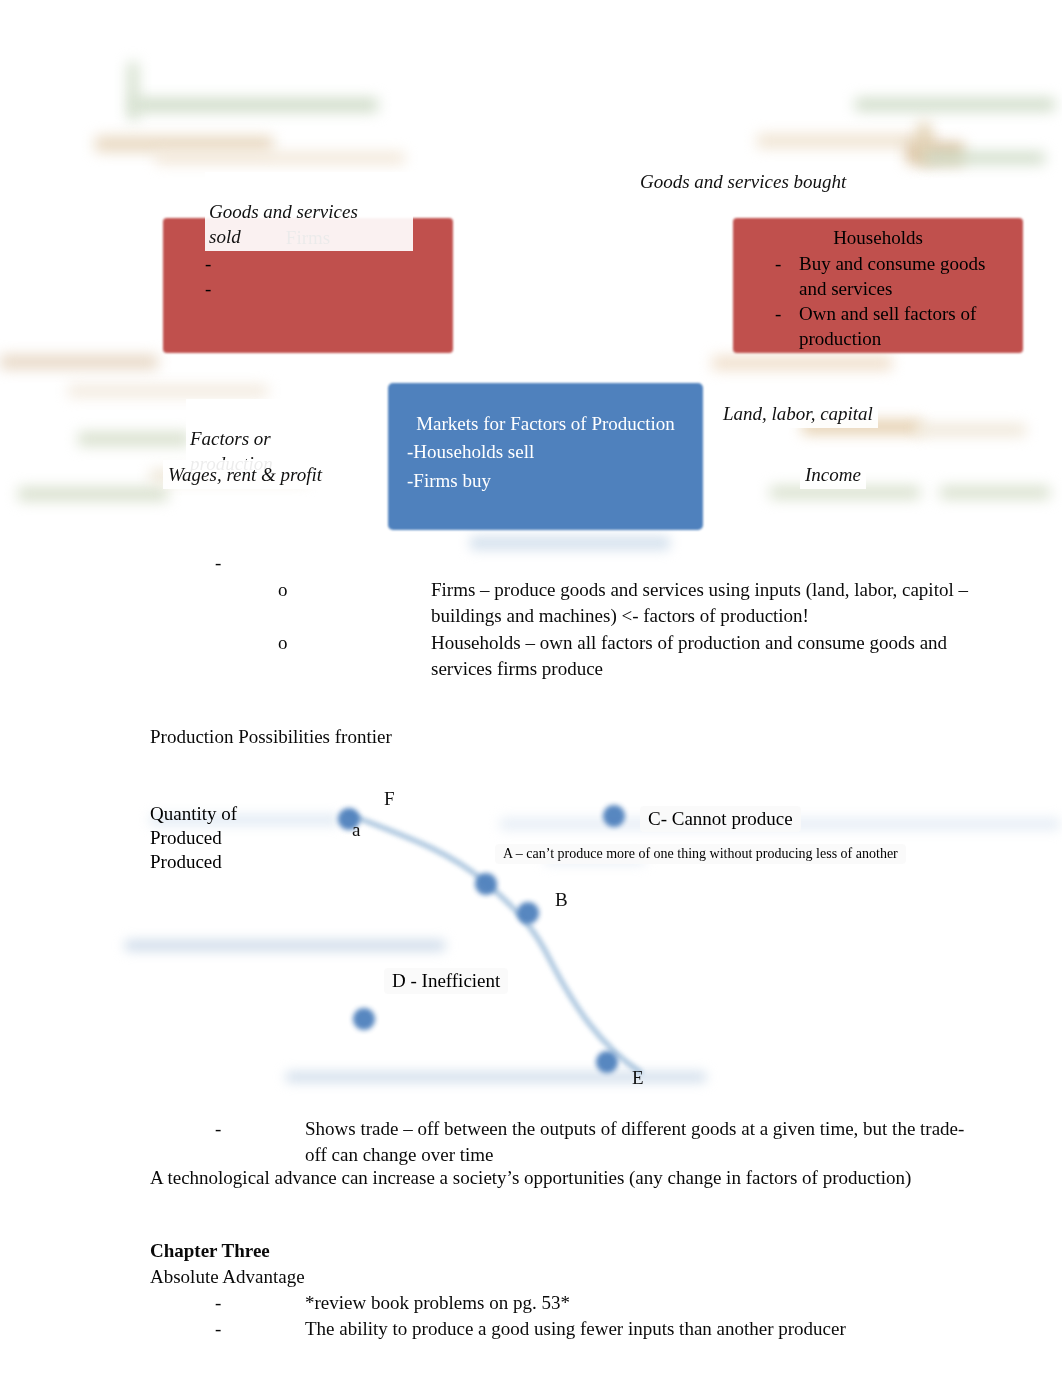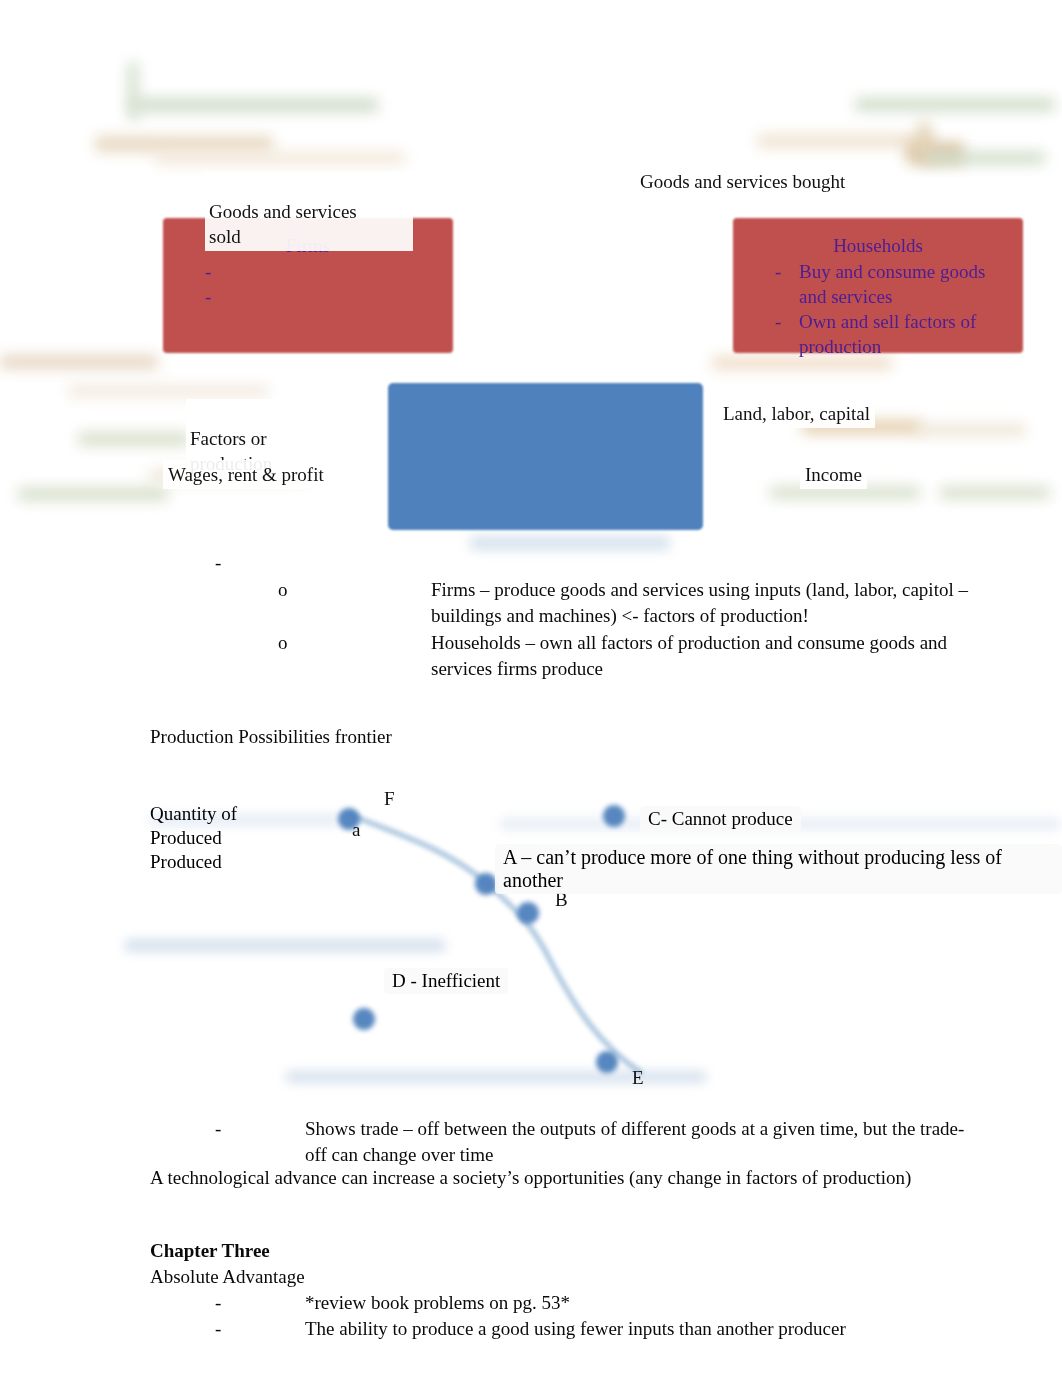--- a/index.html
+++ b/index.html
@@ -16,47 +16,47 @@
   
   .blurshape{position:absolute;filter:blur(7px);border-radius:3px;}
   .blur-soft{filter:blur(6px);}
 
   
   .box{position:absolute;box-sizing:border-box;}
   .redbox{
     background:#c0504d;border-radius:4px;
     filter:blur(1.1px);
   }
-  .redbox-txt{position:absolute;box-sizing:border-box;color:#4c1d95;margin-top:8px;}
+  .redbox-txt{position:absolute;box-sizing:border-box;color:#000000;}
   .bluebox{
     background:#4f81bd;border-radius:5px;
     filter:blur(0.9px);
   }
   .bluebox-txt{position:absolute;color:#ffffff;text-align:center;box-sizing:border-box;}
 
-  .lbl{position:absolute;font-size:19px;line-height:25px;color:#111;}
+  .lbl{position:absolute;font-size:19px;line-height:25px;color:#111;font-style:italic;}
   .lbl-white{background:rgba(255,255,255,0.92);}
 
   .bullet-row{display:flex;}
   .dash{width:24px;flex:0 0 24px;}
   .bullet-txt{flex:1;}
 
   
   .txt{position:absolute;font-size:19px;line-height:26px;color:#0a0a0a;}
   .txt b{font-weight:bold;}
 
   
   .chart{position:absolute;left:150px;top:760px;width:912px;height:360px;}
   .axis-lbl{position:absolute;font-size:19px;line-height:24px;}
   .dot{position:absolute;width:22px;height:22px;border-radius:50%;
        background:#4f81bd;filter:blur(2.4px);opacity:.95;}
   .ptlabel{position:absolute;font-size:19px;color:#111;}
   .callout{position:absolute;font-size:19px;background:rgba(250,250,250,.9);
            padding:2px 8px;border-radius:4px;filter:blur(.3px);}
-  .callout-sm{font-size:20px;}
+  .callout-sm{font-size:14px;}
 </style>
 </head>
 <body>
 
 <div class="page">
 
   <div class="blurshape" style="left:128px;top:62px;width:10px;height:58px;background:#cfdcc8;"></div>
   <div class="blurshape" style="left:133px;top:98px;width:245px;height:14px;background:#cfdcc8;"></div>
   <div class="blurshape" style="left:95px;top:136px;width:178px;height:16px;background:#e9d9c2;"></div>
   <div class="blurshape" style="left:155px;top:152px;width:250px;height:12px;background:#f2e7d8;"></div>
@@ -99,20 +99,25 @@
       <span class="dash" style="padding-left:34px;">-</span>
       <span class="bullet-txt">Buy and consume goods and services</span>
     </div>
     <div class="bullet-row" style="font-size:19px;line-height:25px;">
       <span class="dash" style="padding-left:34px;">-</span>
       <span class="bullet-txt">Own and sell factors of production</span>
     </div>
   </div>
 
   <div class="box bluebox" style="left:388px;top:383px;width:315px;height:147px;"></div>
+  <div class="bluebox-txt" style="left:388px;top:410px;width:315px;padding:0 12px;">
+    <div style="font-size:19px;line-height:27px;">Markets for Factors of Production</div>
+    <div style="font-size:19px;line-height:29px;text-align:left;padding-left:7px;">-Households sell</div>
+    <div style="font-size:19px;line-height:29px;text-align:left;padding-left:7px;">-Firms buy</div>
+  </div>
 
   <div class="lbl lbl-white" style="left:205px;top:172px;width:200px;white-space:pre-line;padding:2px 4px;">
     <span>Goods and services
 sold</span>
   </div>
 
   <div class="lbl lbl-white" style="left:634px;top:167px;padding:2px 6px;">
     <span>Goods and services bought</span>
   </div>
 

